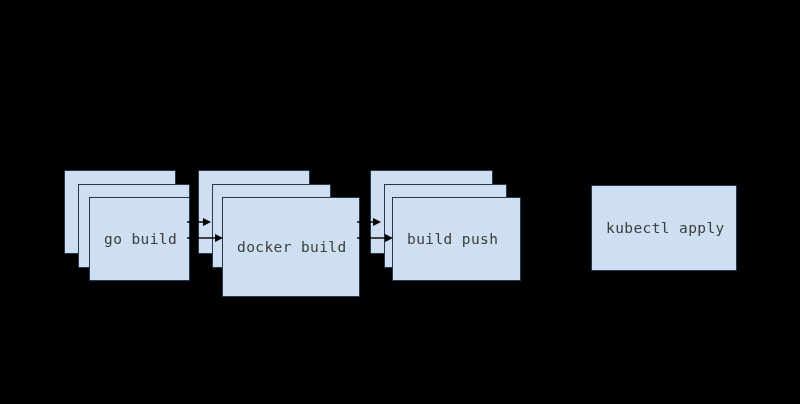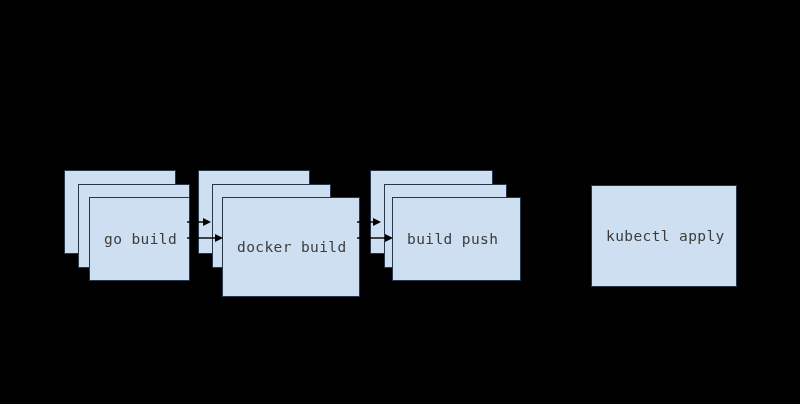--- a/index.html
+++ b/index.html
@@ -115,18 +115,18 @@
     </div>
     <div class="card middle" style="left:384px; top:184px; width:123px; height:84px;">
       <span class="card-label">g</span>
     </div>
     <div class="card front" style="left:392px; top:197px; width:129px; height:84px;">
       <span class="card-label">build push</span>
     </div>
   </div>
 
   <div class="group">
-    <div class="card single" style="left:591px; top:185px; width:146px; height:102px;">
+    <div class="card single" style="left:591px; top:185px; width:146px; height:86px;">
       <span class="card-label">kubectl apply</span>
     </div>
   </div>
 
 </div>
 
 </body></html>

